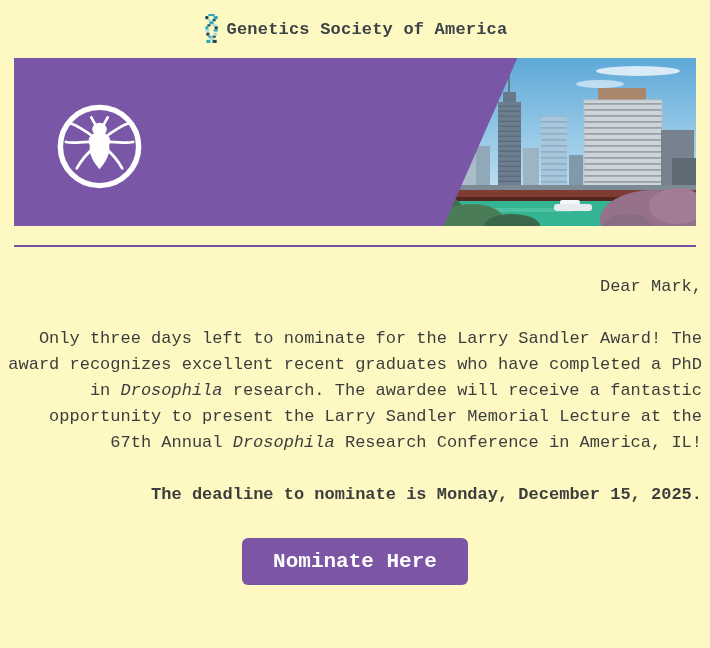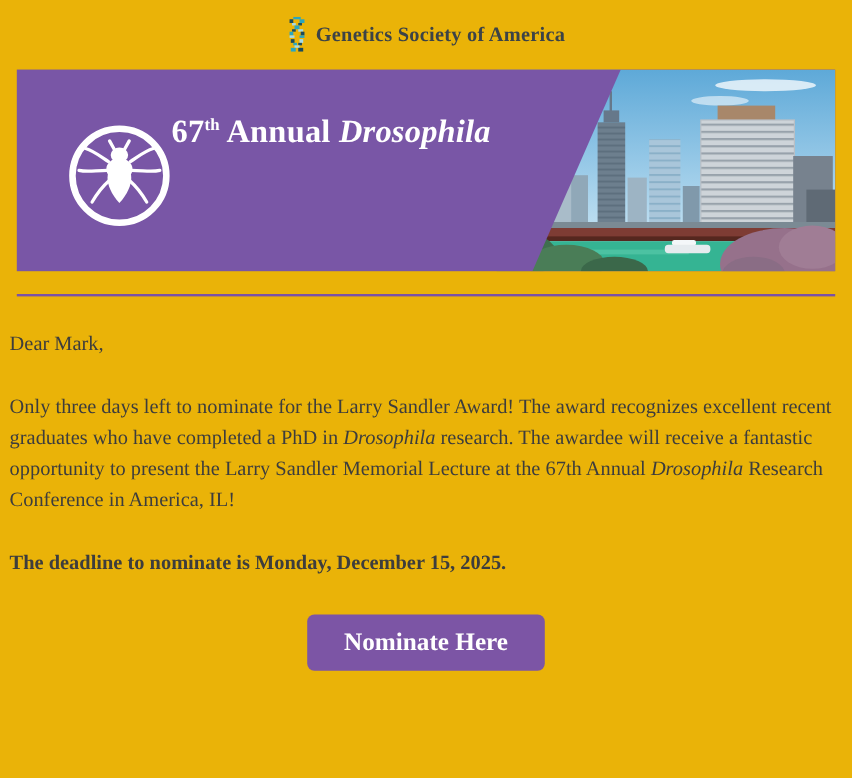--- a/index.html
+++ b/index.html
@@ -1,19 +1,19 @@
 <!DOCTYPE html>
 <html><head>
 <meta charset="utf-8">
 <style>
   * { margin:0; padding:0; box-sizing:border-box; }
   html,body { background:#ffffff; }
   .page {
-    position:relative; width:710px; height:648px; background:#eab308;
-    font-family:Liberation Serif, serif; overflow:hidden;
+    position:relative; width:710px; height:648px; background:#fef9c3;
+    font-family:Liberation Mono, monospace; overflow:hidden;
   }
 
   
   .header { text-align:center; padding-top:14px; }
   .brand { display:inline-flex; align-items:center; gap:7px; }
   .brand .org {
     font-size:17px; font-weight:700; color:#3c4347; letter-spacing:.2px;
   }
 
   
@@ -35,21 +35,21 @@
   .banner-sub {
     margin-top:4px; font-size:20px; font-weight:400;
     color:rgba(255,255,255,.95); letter-spacing:.4px;
   }
 
   
   .divider { border:none; border-top:2px solid #7a52a5; margin:19px 14px 0 14px; }
 
   
   .content { margin:0 8px; color:#3d3d3d; font-size:17px; line-height:26px; }
-  .content p { margin:26px 0 0 0; }
+  .content p { margin:26px 0 0 0;text-align:right; }
   .content p.greeting { margin-top:27px; }
   .deadline { font-weight:700; }
   .cta-row { text-align:center; margin-top:30px; }
   .cta {
     display:inline-block; background:#7c55a5; color:#ffffff;
     font-size:21px; font-weight:700; line-height:1;
     padding:13px 31px; border-radius:6px; text-decoration:none; cursor:pointer;
   }
   .footer-line { margin-top:24px; }
   .link { color:inherit; text-decoration:underline; text-underline-offset:3px; cursor:pointer; }
@@ -163,23 +163,20 @@
           <path d="M41 54 C33 61 29 67 25 74"></path>
             <path d="M59 54 C67 61 71 67 75 74"></path>
         </g>
         <ellipse cx="50" cy="31" rx="8" ry="7" fill="#ffffff"></ellipse>
         <ellipse cx="50" cy="44" rx="12" ry="10" fill="#ffffff"></ellipse>
         <path d="M50 38 C64 42 65 58 50 75 C35 58 36 42 50 38 Z" fill="#ffffff"></path>
       </svg>
     </div>
 
     <div class="banner-text">
-      <div class="banner-title">
-        <span>67</span><sup>th</sup><span> Annual </span><i>Drosophila</i>
-      </div>
     </div>
   </div>
 
   <hr class="divider">
 
   <div class="content">
     <p class="greeting">Dear Mark,</p>
 
     <p><span>Only three days left to nominate for the Larry Sandler Award! The award recognizes excellent recent graduates who have completed a PhD in </span><i>Drosophila</i><span> research. The awardee will receive a fantastic opportunity to present the Larry Sandler Memorial Lecture at the 67th Annual </span><i>Drosophila</i><span> Research Conference in America, IL!</span></p>
 

